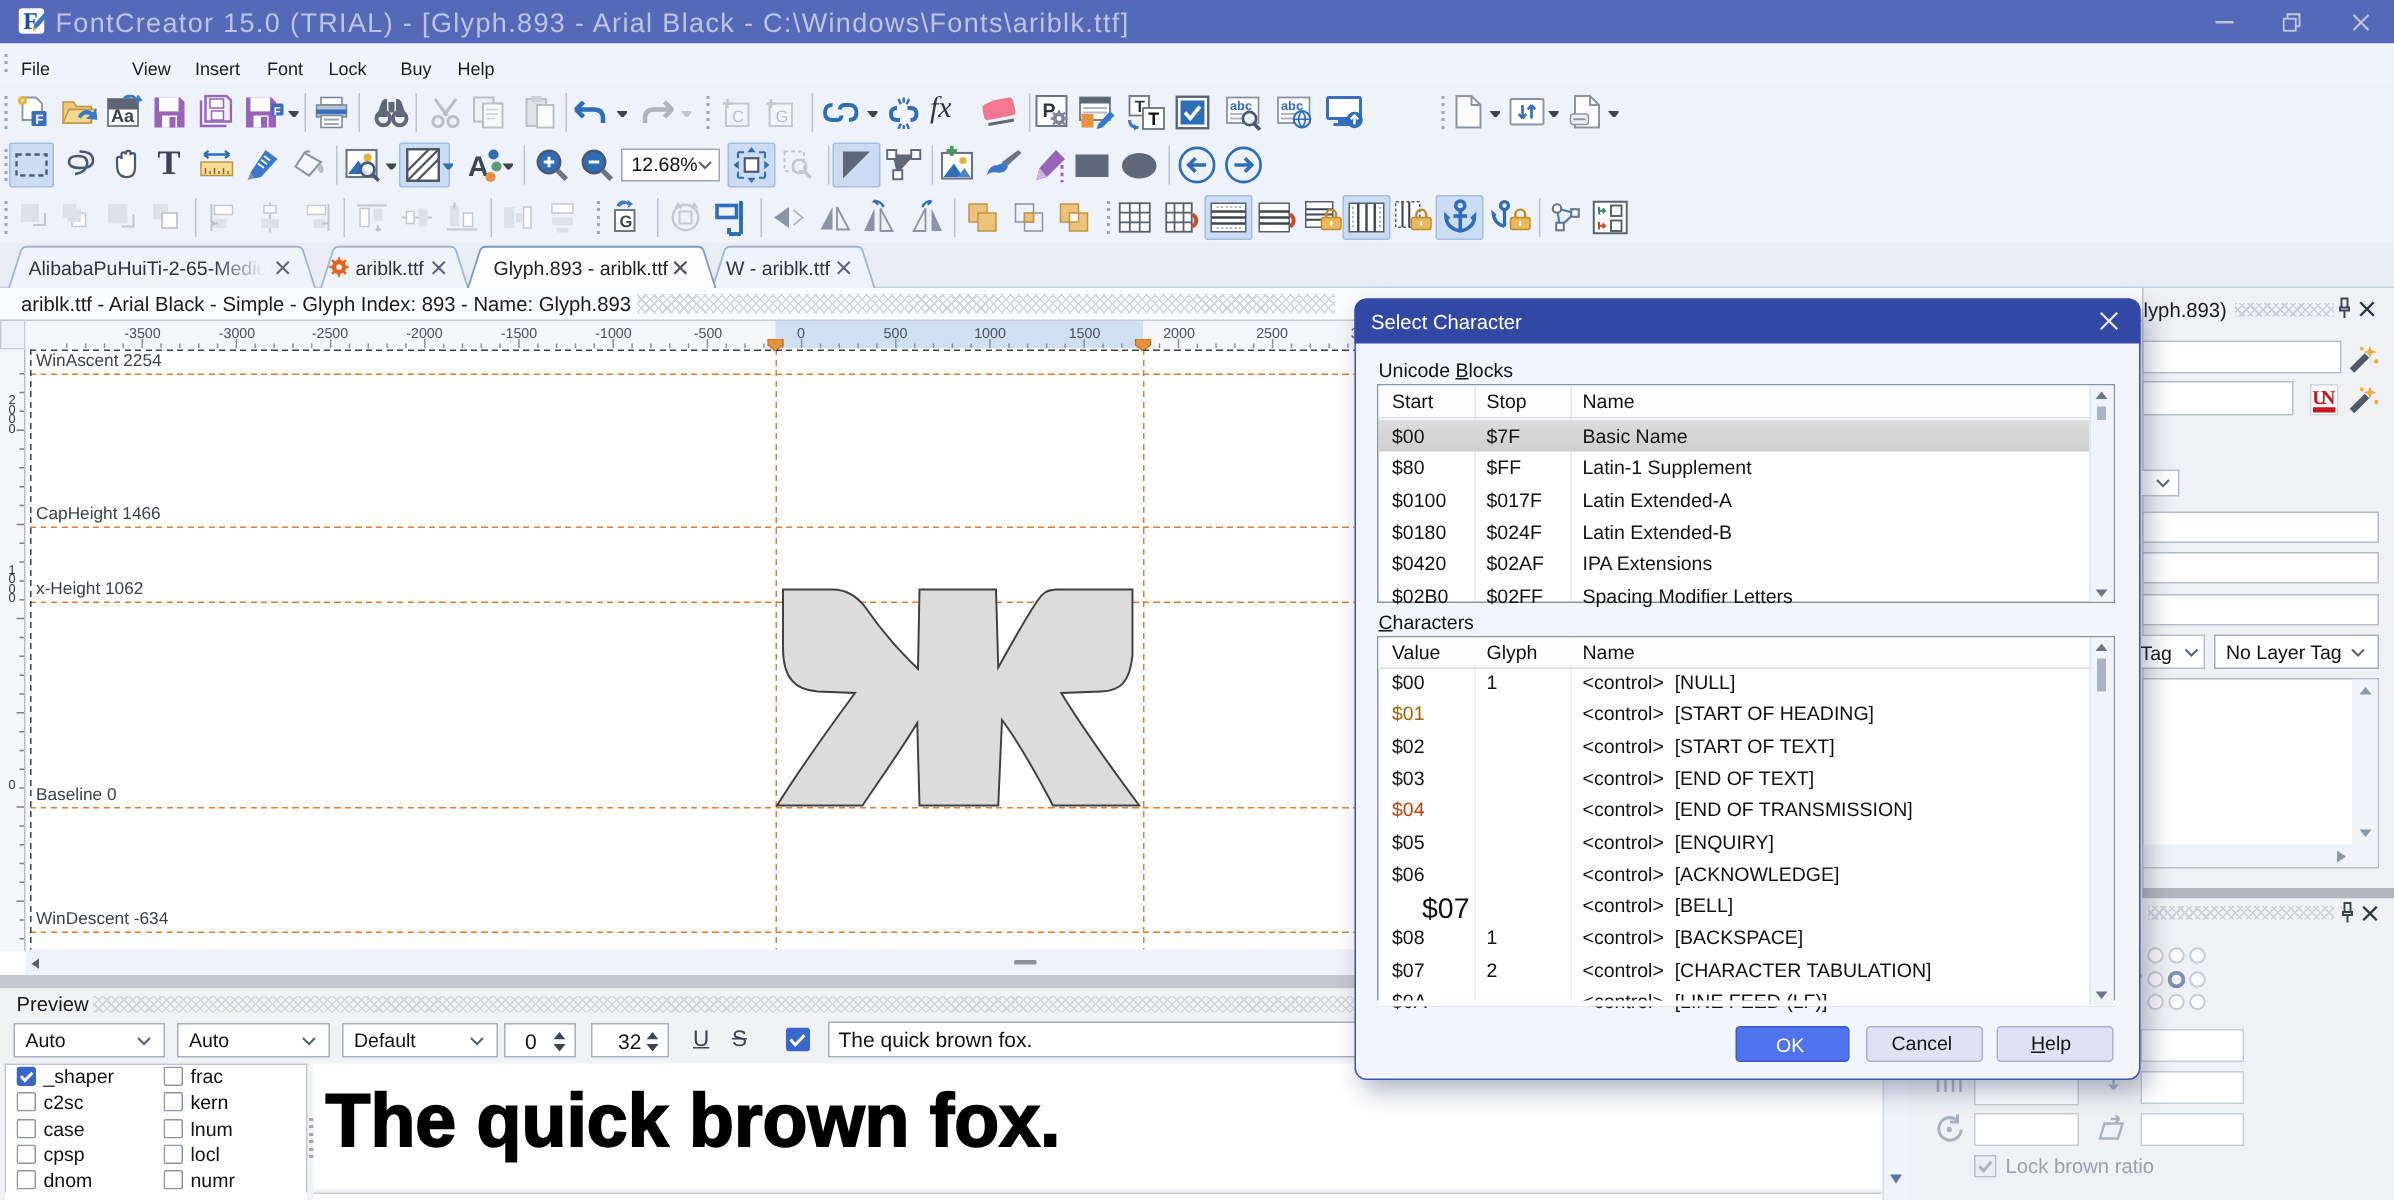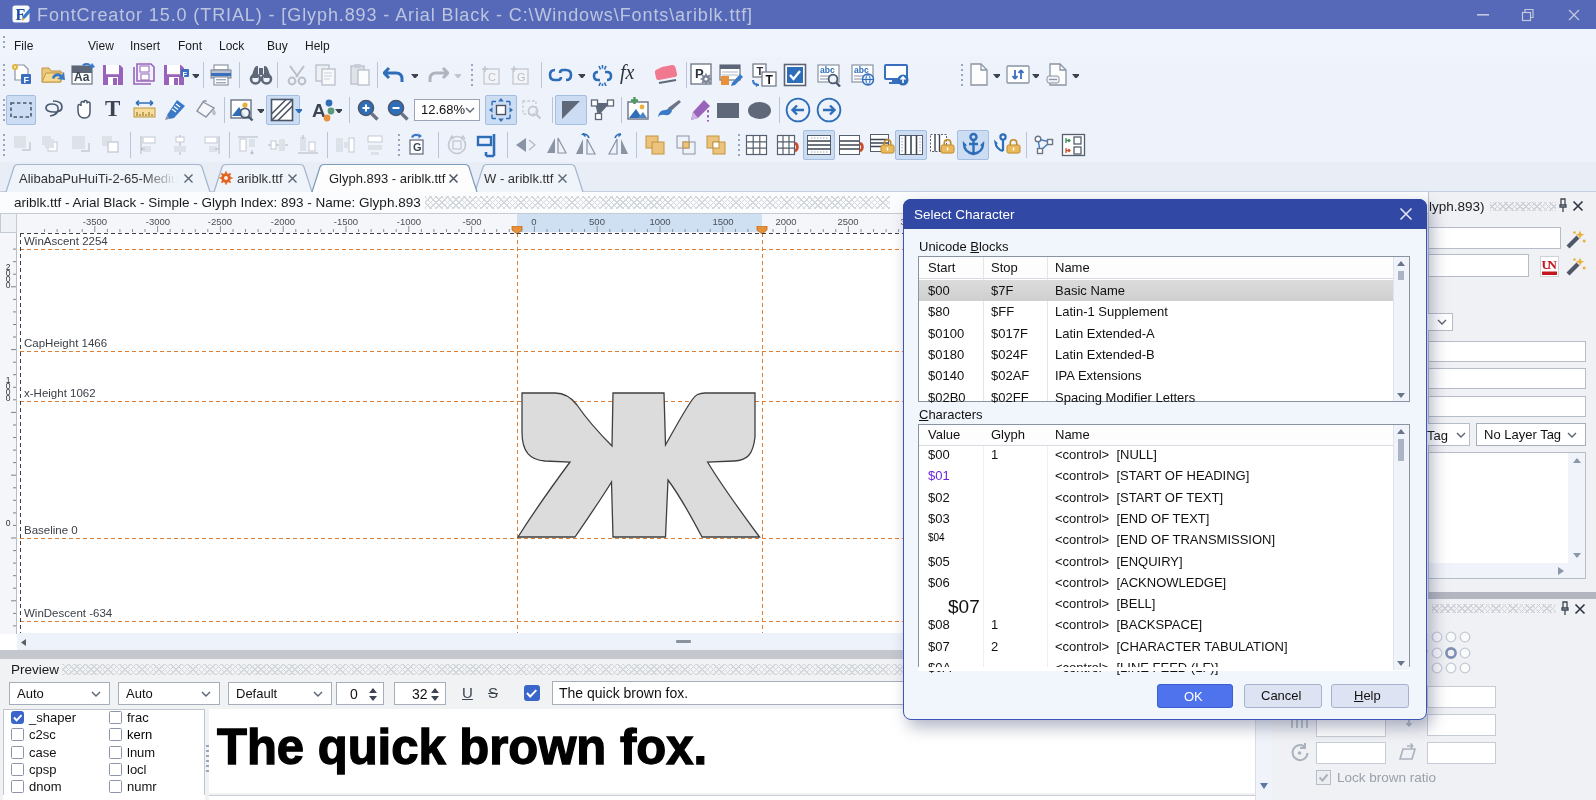--- a/index.html
+++ b/index.html
@@ -1018,21 +1018,21 @@
 <span class="tx" style="left:1055px;top:283px;font-size:13px;color:#111">Basic Name</span>
 <span class="tx" style="left:928px;top:304.3px;font-size:13px;color:#111">$80</span>
 <span class="tx" style="left:991px;top:304.3px;font-size:13px;color:#111">$FF</span>
 <span class="tx" style="left:1055px;top:304.3px;font-size:13px;color:#111">Latin-1 Supplement</span>
 <span class="tx" style="left:928px;top:325.6px;font-size:13px;color:#111">$0100</span>
 <span class="tx" style="left:991px;top:325.6px;font-size:13px;color:#111">$017F</span>
 <span class="tx" style="left:1055px;top:325.6px;font-size:13px;color:#111">Latin Extended-A</span>
 <span class="tx" style="left:928px;top:346.90000000000003px;font-size:13px;color:#111">$0180</span>
 <span class="tx" style="left:991px;top:346.90000000000003px;font-size:13px;color:#111">$024F</span>
 <span class="tx" style="left:1055px;top:346.90000000000003px;font-size:13px;color:#111">Latin Extended-B</span>
-<span class="tx" style="left:928px;top:368.20000000000005px;font-size:13px;color:#111">$0140</span>
+<span class="tx" style="left:928px;top:368.20000000000005px;font-size:13px;color:#111">$0420</span>
 <span class="tx" style="left:991px;top:368.20000000000005px;font-size:13px;color:#111">$02AF</span>
 <span class="tx" style="left:1055px;top:368.20000000000005px;font-size:13px;color:#111">IPA Extensions</span>
 <span class="tx" style="left:928px;top:389.50000000000006px;font-size:13px;color:#111">$02B0</span>
 <span class="tx" style="left:991px;top:389.50000000000006px;font-size:13px;color:#111">$02FF</span>
 <span class="tx" style="left:1055px;top:389.50000000000006px;font-size:13px;color:#111">Spacing Modifier Letters</span>
 <div style="position:absolute;left:1393px;top:257px;width:16px;height:144px;background:#f0f3f9;border-left:1px solid #e0e4ea"></div>
 <svg style="position:absolute;left:1396px;top:259px" width="10" height="8" viewBox="0 0 10 8">
     <path d="M5 2 L9 7 L1 7 Z" fill="#6a7688"></path>
   </svg>
 <div style="position:absolute;left:1398px;top:271px;width:6px;height:9px;background:#aab4c4"></div>
@@ -1043,27 +1043,27 @@
 <div style="position:absolute;left:918px;top:424px;width:492px;height:247px;background:#fff;border:1px solid #8a93a2"></div>
 <div style="position:absolute;left:983px;top:425px;width:1px;height:245px;background:#edeff3"></div>
 <div style="position:absolute;left:1047px;top:425px;width:1px;height:245px;background:#edeff3"></div>
 <div style="position:absolute;left:919px;top:425px;width:474px;height:21px;background:#fdfdfe;border-bottom:1px solid #d8dce2"></div>
 <span class="tx" style="left:928px;top:427px;font-size:13px;color:#111">Value</span>
 <span class="tx" style="left:991px;top:427px;font-size:13px;color:#111">Glyph</span>
 <span class="tx" style="left:1055px;top:427px;font-size:13px;color:#111">Name</span>
 <span class="tx" style="left:928px;top:447px;font-size:13px;color:#111">$00</span>
 <span class="tx" style="left:991px;top:447px;font-size:13px;color:#111">1</span>
 <span class="tx" style="left:1055px;top:447px;font-size:13px;color:#111">&lt;control&gt;&nbsp; [NULL]</span>
-<span class="tx" style="left:928px;top:468px;font-size:13px;color:#6d28d9">$01</span>
+<span class="tx" style="left:928px;top:468px;font-size:13px;color:#a16207">$01</span>
 <span class="tx" style="left:1055px;top:468px;font-size:13px;color:#111">&lt;control&gt;&nbsp; [START OF HEADING]</span>
 <span class="tx" style="left:928px;top:490px;font-size:13px;color:#111">$02</span>
 <span class="tx" style="left:1055px;top:490px;font-size:13px;color:#111">&lt;control&gt;&nbsp; [START OF TEXT]</span>
 <span class="tx" style="left:928px;top:511px;font-size:13px;color:#111">$03</span>
 <span class="tx" style="left:1055px;top:511px;font-size:13px;color:#111">&lt;control&gt;&nbsp; [END OF TEXT]</span>
-<span class="tx" style="left:928px;top:532px;font-size:10px;color:#000000">$04</span>
+<span class="tx" style="left:928px;top:532px;font-size:13px;color:#c2410c">$04</span>
 <span class="tx" style="left:1055px;top:532px;font-size:13px;color:#111">&lt;control&gt;&nbsp; [END OF TRANSMISSION]</span>
 <span class="tx" style="left:928px;top:554px;font-size:13px;color:#111">$05</span>
 <span class="tx" style="left:1055px;top:554px;font-size:13px;color:#111">&lt;control&gt;&nbsp; [ENQUIRY]</span>
 <span class="tx" style="left:928px;top:575px;font-size:13px;color:#111">$06</span>
 <span class="tx" style="left:1055px;top:575px;font-size:13px;color:#111">&lt;control&gt;&nbsp; [ACKNOWLEDGE]</span>
 <span class="tx" style="left:948px;top:596px;font-size:19px;color:#111">$07</span>
 <span class="tx" style="left:1055px;top:596px;font-size:13px;color:#111">&lt;control&gt;&nbsp; [BELL]</span>
 <span class="tx" style="left:928px;top:617px;font-size:13px;color:#111">$08</span>
 <span class="tx" style="left:991px;top:617px;font-size:13px;color:#111">1</span>
 <span class="tx" style="left:1055px;top:617px;font-size:13px;color:#111">&lt;control&gt;&nbsp; [BACKSPACE]</span>

